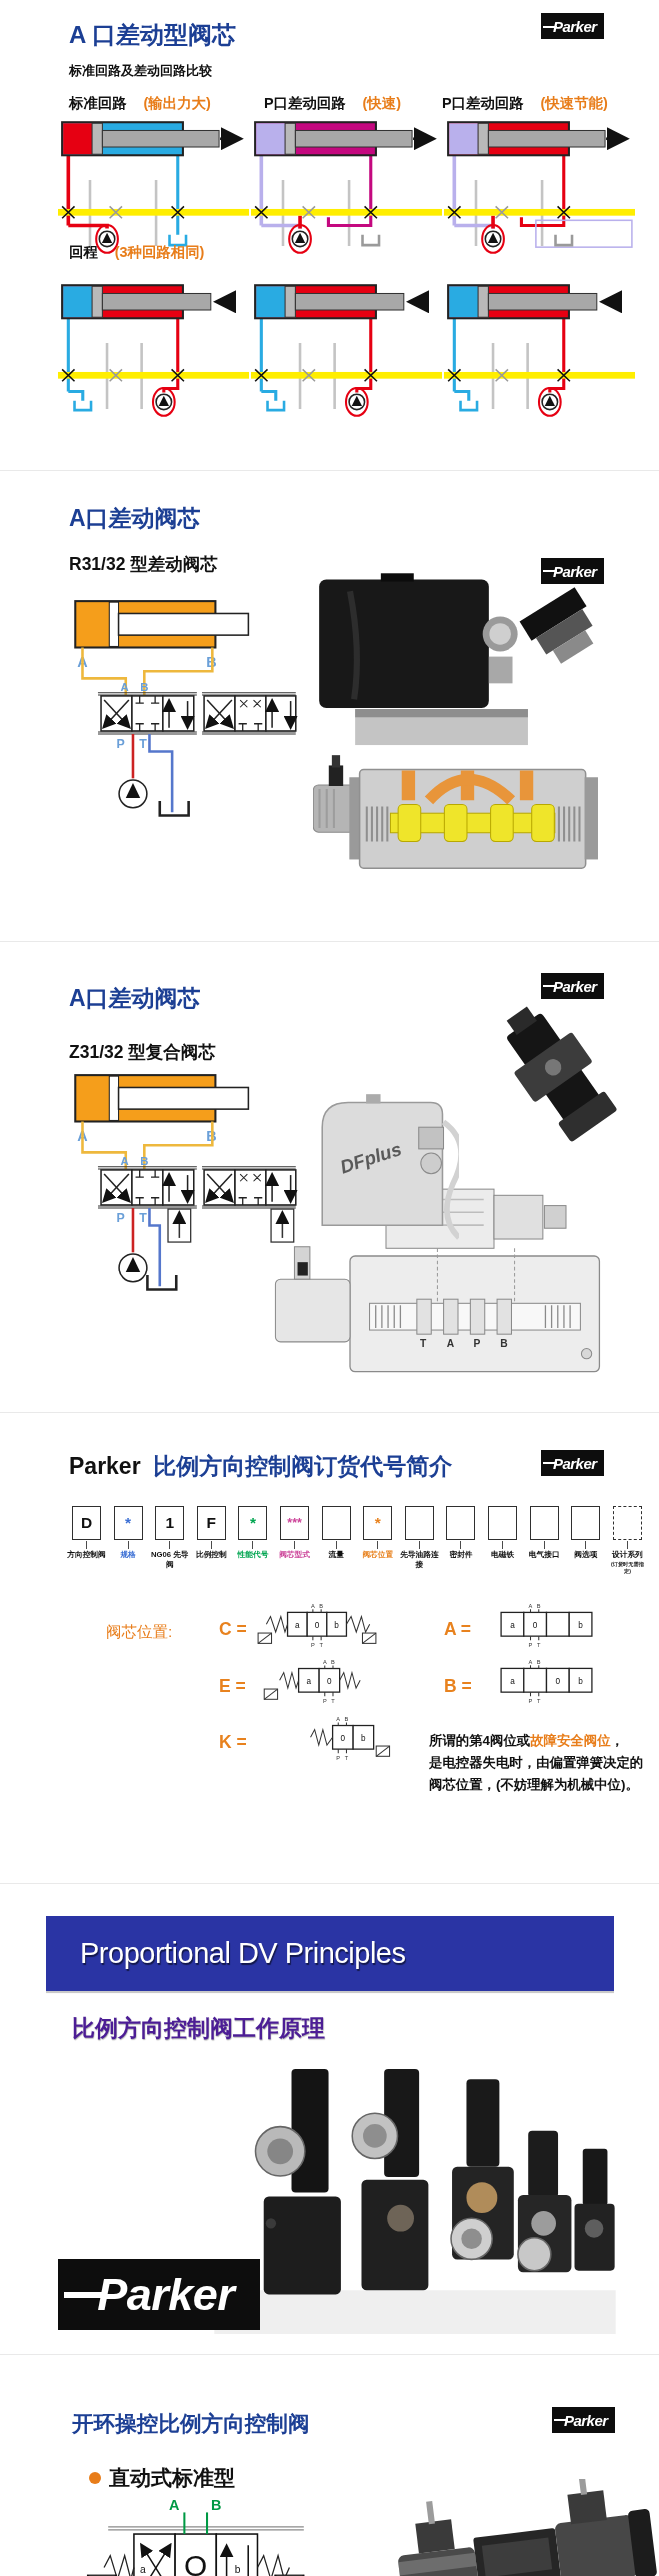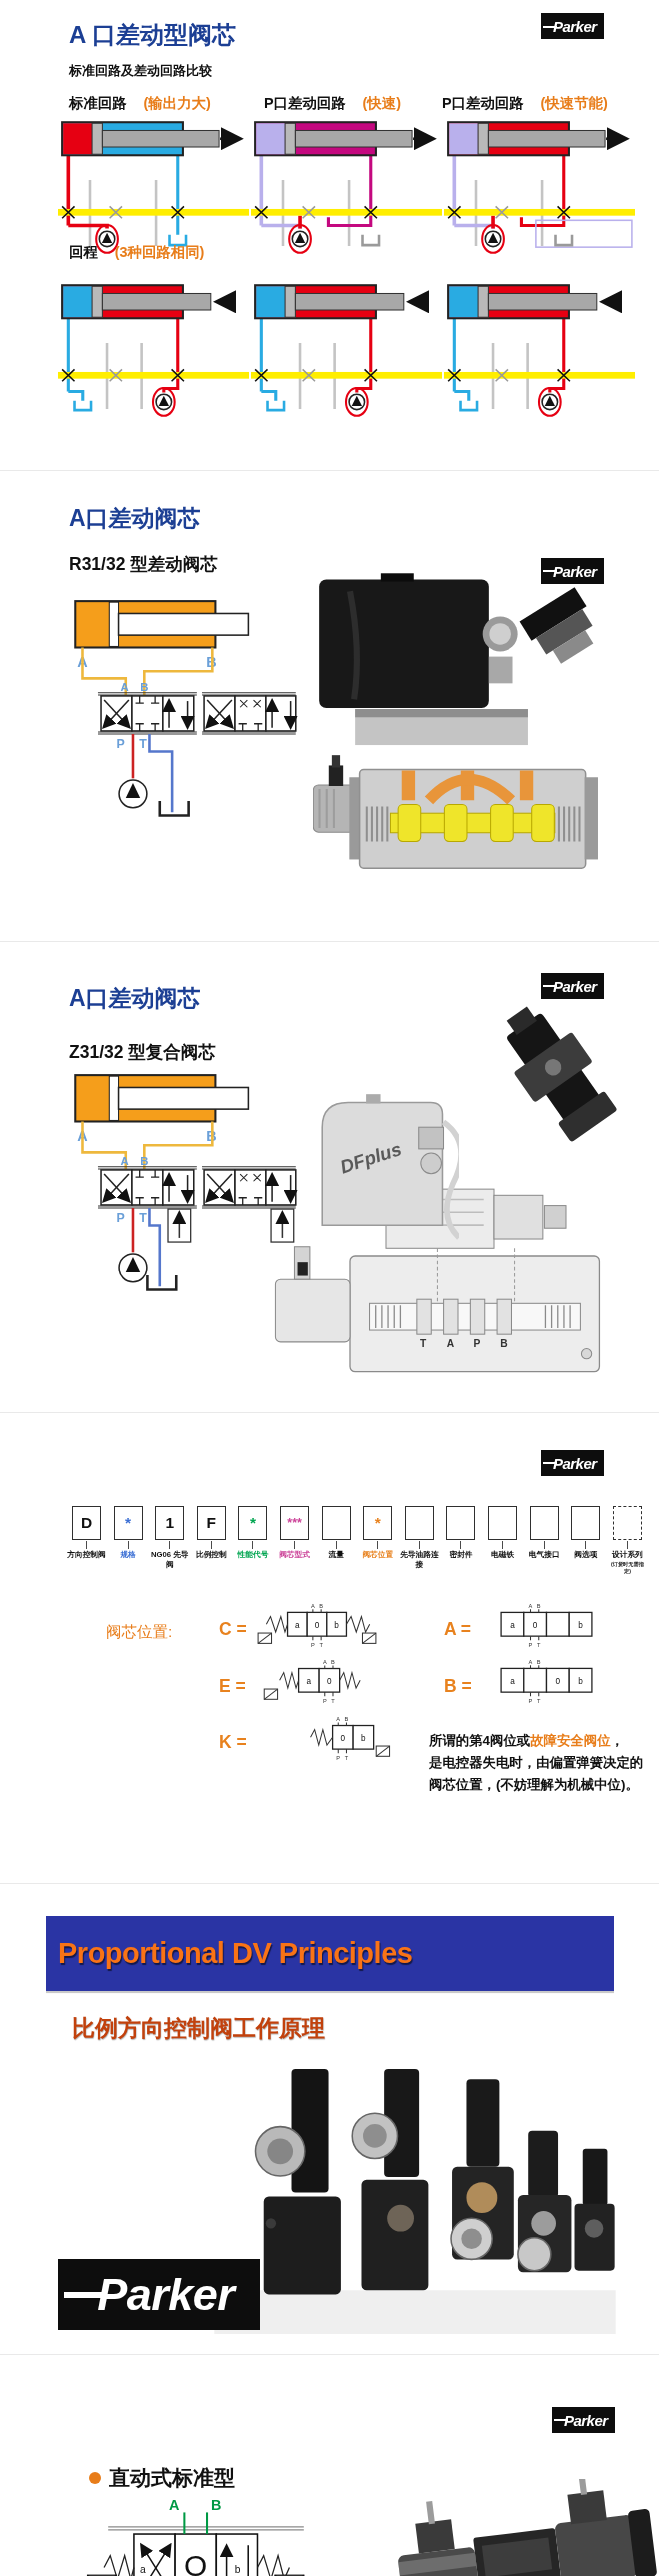--- a/index.html
+++ b/index.html
@@ -23,22 +23,22 @@
            font-weight:bold;font-size:15.5px;line-height:1}
   .codebox.dashed{border-style:dashed}
   .stem{width:1px;height:8.2px;background:#4a4a4a;margin:0.5px 0 1.5px}
   .codelabel{font-size:7.7px;font-weight:bold;text-align:center;line-height:1.25;max-width:40px}
   .codesub{font-size:5.2px;font-weight:bold;text-align:center;line-height:1.2;max-width:36px;margin-top:1.5px}
   .c-blue{color:#3b6fd4}.c-green{color:#00a550}.c-mag{color:#cc4499}.c-orange{color:#e8821e}
   .poslabel{position:absolute;font-size:17.5px;font-weight:bold;color:#e8821e}
   .note{position:absolute;font-size:13.4px;font-weight:bold;line-height:20.6px;color:#111}
   
   .banner{position:absolute;left:46px;top:32px;width:568px;height:75px;background:#2a34a4;display:flex;align-items:center;box-shadow:0 2.1px 0 #c9c9c9}
-  .banner div{color:#f97316;font-weight:bold;font-size:29px;padding-left:12px;letter-spacing:-0.5px;text-shadow:1px 1.5px 1px rgba(0,0,0,0.55)}
-  .s5sub{position:absolute;left:72px;top:129px;font-size:23px;font-weight:bold;color:#c2410c;text-shadow:0.5px 1px 1px rgba(0,0,0,0.3)}
+  .banner div{color:#ffffff;font-weight:normal;font-size:29px;padding-left:34px;letter-spacing:-0.5px;text-shadow:1px 1.5px 1px rgba(0,0,0,0.55)}
+  .s5sub{position:absolute;left:72px;top:129px;font-size:23px;font-weight:bold;color:#4c1d95;text-shadow:0.5px 1px 1px rgba(0,0,0,0.3)}
   .bullet-dot{position:absolute;width:12.4px;height:12.4px;border-radius:50%;background:#e87d1a}
   svg text{font-family:"Liberation Sans","DejaVu Sans",sans-serif}
 </style>
 </head>
 <body>
 
 <svg width="0" height="0" style="position:absolute" aria-hidden="true">
   <defs>
     <marker id="ah" markerWidth="9" markerHeight="9" refX="7" refY="4.5" orient="auto">
       <path d="M0,0 L9,4.5 L0,9 Z" fill="#111"></path>
@@ -391,20 +391,24 @@
     <rect x="232" y="70" width="48" height="42" fill="#c2c2c2" stroke="#8a8a8a" stroke-width="2"></rect>
     <circle cx="256" cy="140" r="20" fill="#cdcdcd" stroke="#8a8a8a" stroke-width="2"></circle>
     <path d="M280,60 q58,42 18,120 q-28,66 12,104" stroke="#d2d2d2" stroke-width="11" fill="none"></path>
   </svg>
 </section>
 
 <section class="slide" id="s4">
   <div class="logo" style="left:541px;top:37px;width:63px;height:26px;font-size:15px">
       <span>Parker</span>
     </div>
+  <div class="abs t-black" style="left:69px;top:38px;font-size:23px">
+    <span>Parker</span>
+    <span class="t-blue" style="margin-left:6.2px">比例方向控制阀订货代号简介</span>
+  </div>
 
   <div class="codes">
     <div class="codecol">
         <div class="codebox">
           <span>D</span>
         </div>
         <div class="stem"></div>
         <div class="codelabel">方向控制阀</div>
       </div>
     <div class="codecol">
@@ -654,20 +658,21 @@
 
   <div class="logo" style="left:58px;top:375px;width:202px;height:71px;font-size:45px">
       <span>Parker</span>
     </div>
 </section>
 
 <section class="slide" id="s6">
   <div class="logo" style="left:552px;top:52px;width:63px;height:26px;font-size:15px">
       <span>Parker</span>
     </div>
+  <div class="abs t-blue" style="left:72px;top:54px;font-size:21.6px">开环操控比例方向控制阀</div>
   <span class="bullet-dot" style="left:89px;top:117px"></span>
   <div class="abs t-black" style="left:109px;top:109px;font-size:21px">直动式标准型</div>
 
   <svg class="abs" style="left:67px;top:143px" width="278" height="139" viewBox="0 0 540 270">
     <path d="M80,56 H460 M80,62 H460 M80,206 H460 M80,212 H460" stroke="#8a8a8a" stroke-width="2.5"></path>
     <g fill="#fff" stroke="#111" stroke-width="3">
       <rect x="130" y="70" width="80" height="130"></rect>
       <rect x="210" y="70" width="80" height="130"></rect>
       <rect x="290" y="70" width="80" height="130"></rect>
     </g>

